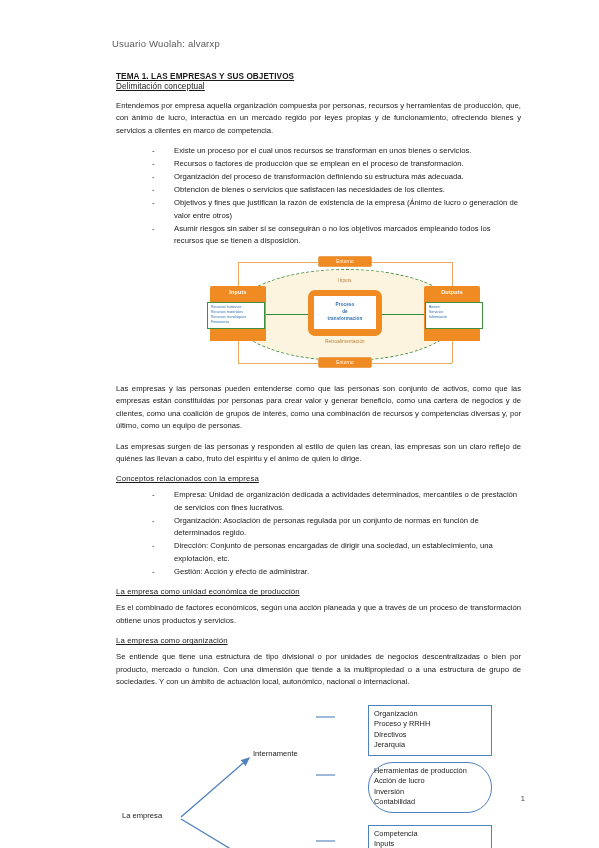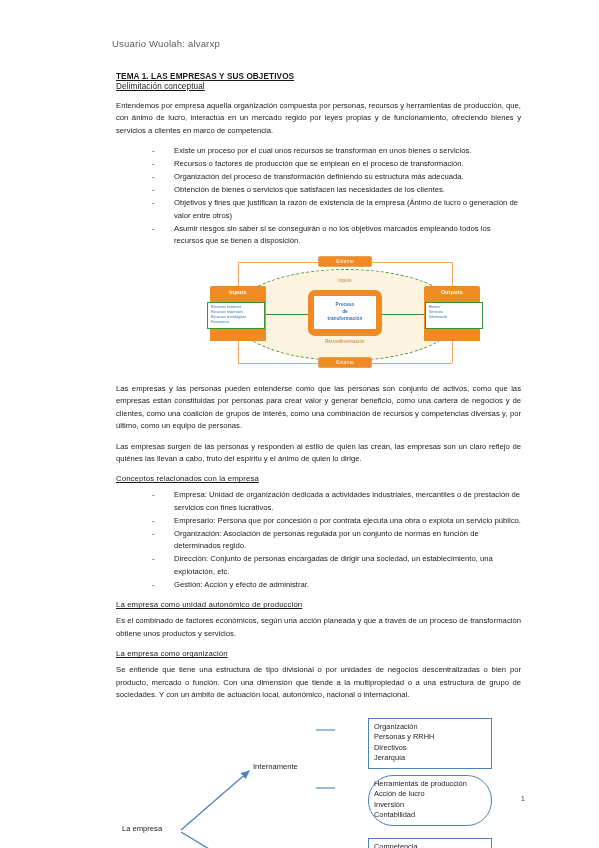--- a/index.html
+++ b/index.html
@@ -300,28 +300,27 @@
       </div>
     </div>
   </div>
 
   <p class="body">Las empresas y las personas pueden entenderse como que las personas son conjunto de activos, como que las empresas están constituidas por personas para crear valor y generar beneficio, como una cartera de negocios y de clientes, como una coalición de grupos de interés, como una combinación de recursos y competencias diversas y, por último, como un equipo de personas.</p>
   <p class="body">Las empresas surgen de las personas y responden al estilo de quien las crean, las empresas son un claro reflejo de quiénes las llevan a cabo, fruto del espíritu y el ánimo de quien lo dirige.</p>
 
   <div class="h-section">Conceptos relacionados con la empresa</div>
 
   <ul class="dash">
-    <li>Empresa: Unidad de organización dedicada a actividades industriales, mercantiles o de prestación de servicios con fines lucrativos.</li>
-    <li>Empresario: Persona que por concesión o por contrata ejecuta una obra o explota un servicio público.</li>
+    <li>Empresa: Unidad de organización dedicada a actividades determinados, mercantiles o de prestación de servicios con fines lucrativos.</li>
     <li>Organización: Asociación de personas regulada por un conjunto de normas en función de determinados regido.</li>
     <li>Dirección: Conjunto de personas encargadas de dirigir una sociedad, un establecimiento, una explotación, etc.</li>
     <li>Gestión: Acción y efecto de administrar.</li>
   </ul>
 
-  <div class="h-section">La empresa como unidad autonómico de producción</div>
+  <div class="h-section">La empresa como unidad económica de producción</div>
   <p class="body">Es el combinado de factores económicos, según una acción planeada y que a través de un proceso de transformación obtiene unos productos y servicios.</p>
 
   <div class="h-section">La empresa como organización</div>
   <p class="body">Se entiende que tiene una estructura de tipo divisional o por unidades de negocios descentralizadas o bien por producto, mercado o función. Con una dimensión que tiende a la multipropiedad o a una estructura de grupo de sociedades. Y con un ámbito de actuación local, autonómico, nacional o internacional.</p>
 
   <div class="tree">
     <svg width="440" height="205" style="position:absolute;left:0;top:0;">
       <defs>
         <marker id="ah" markerWidth="7" markerHeight="7" refX="6" refY="3" orient="auto">
           <path d="M0,0 L7,3 L0,6 z" fill="#4f81bd"></path>
@@ -333,21 +332,21 @@
       <line x1="200" y1="70" x2="219" y2="70" stroke="#4f81bd" stroke-width="1.1"></line>
       <line x1="200" y1="136" x2="219" y2="136" stroke="#4f81bd" stroke-width="1.1"></line>
     </svg>
 
     <div class="tree-root">La empresa</div>
     <div class="tree-branch b1">Internamente</div>
     <div class="tree-branch b2">Externamente</div>
 
     <div class="tree-box tb1">
       <span>Organización</span>
-      <span>Personas y RRHH</span>
+      <span>Proceso y RRHH</span>
       <span>Directivos</span>
       <span>Jerarquía</span>
     </div>
 
     <div class="tree-box tb2">
       <span>Herramientas de producción</span>
       <span>Acción de lucro</span>
       <span>Inversión</span>
       <span>Contabilidad</span>
     </div>

